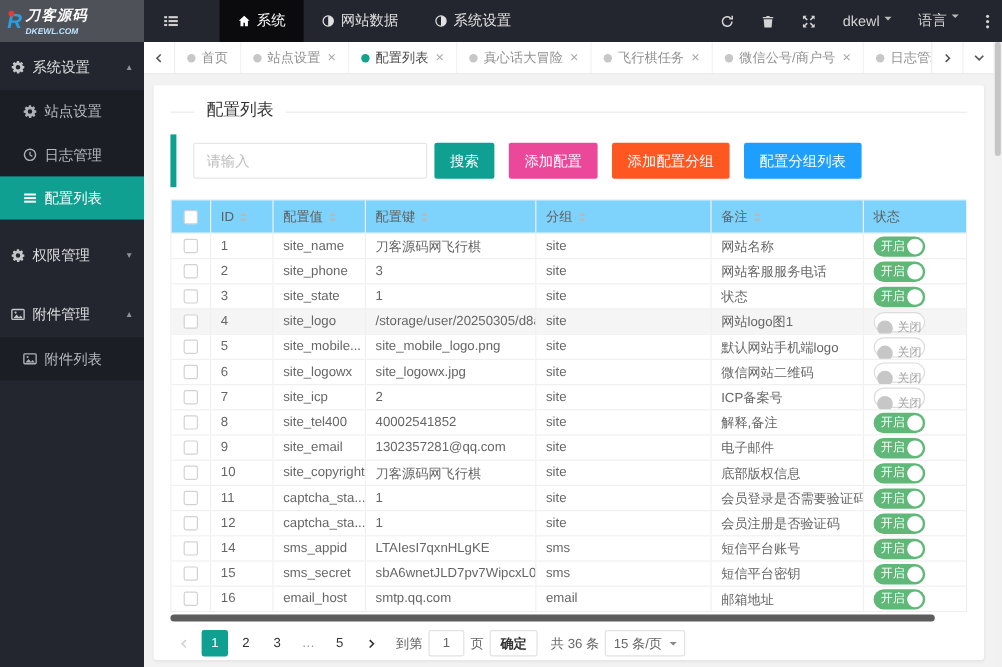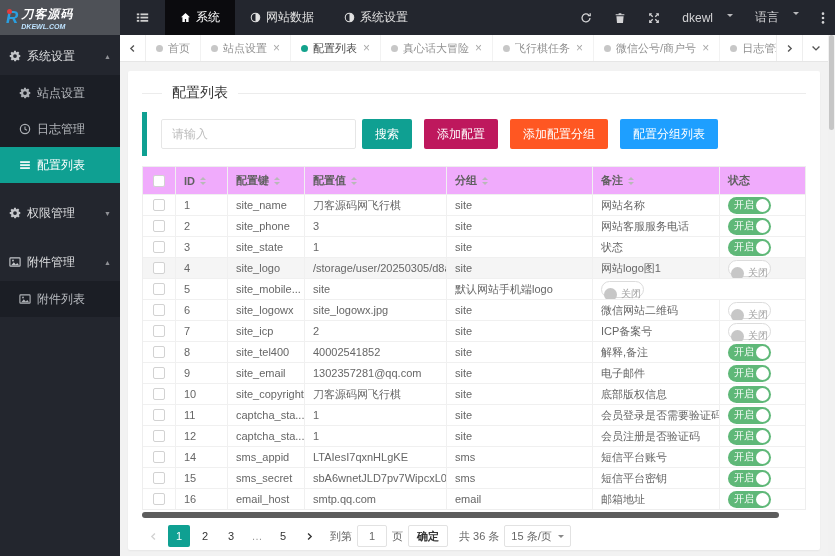--- a/index.html
+++ b/index.html
@@ -7,26 +7,26 @@
   svg { display:block; }
 
   
   .topbar { position:absolute; left:0; top:0; width:835px; height:35px; background:#23262e; display:flex; align-items:stretch; z-index:30; }
   .logo { width:120px; background:#4e5157; display:flex; align-items:center; padding:0 6px; cursor:pointer; }
   .logo-mark { font-size:17px; font-weight:bold; font-style:italic; color:#2a9fe0; margin-right:3px; position:relative; }
   .logo-mark i { position:absolute; left:1px; top:1px; width:5px; height:5px; background:#e23b3b; border-radius:50%; font-style:normal; }
   .logo-text { line-height:1; }
   .logo-title { color:#fff; font-weight:bold; font-size:12px; letter-spacing:1px; font-style:italic; }
   .logo-sub { color:#bfe3ff; font-size:7px; font-weight:bold; margin-top:2px; font-style:italic; }
-  .topmenu { display:flex; align-items:stretch; margin-left:0; }
+  .topmenu { display:flex; align-items:stretch; margin-left:18px; }
   .topmenu-item { display:flex; align-items:center; gap:5px; padding:0 15px; color:#e2e2e2; font-size:12px; cursor:pointer; }
   .topmenu-item.active { background:#0b0b0e; color:#fff; }
   .menu-toggle { display:flex; align-items:center; padding:0 16px; color:#d0d0d0; cursor:pointer; }
   .topright { margin-left:auto; display:flex; align-items:center; gap:22px; padding-right:10px; color:#d4d4d6; font-size:12px; }
-  .topright .tr-item { display:flex; align-items:flex-start; gap:14px; cursor:pointer; }
+  .topright .tr-item { display:flex; align-items:flex-start; gap:4px; cursor:pointer; }
   .dd-caret { width:0; height:0; border:3.5px solid transparent; border-top-color:#b9b9bc; margin-top:3px; }
 
   
   .sidebar { position:absolute; left:0; top:35px; width:120px; height:521px; background:#23262e; z-index:20; }
   .side-parent { height:38px; display:flex; align-items:center; padding:0 9px; color:#dedfe1; font-size:12px; cursor:pointer; margin-top:2px; }
   .side-parent .s-icon { margin-right:6px; color:#c4c6ca; }
   .side-arrow { margin-left:auto; font-size:7px; color:#8f9196; }
   .side-children { background:#1b1e25; }
   .side-child { height:36px; display:flex; align-items:center; padding:0 8px 0 19px; color:#b6b9be; font-size:12px; cursor:pointer; }
   .side-child .s-icon { margin-right:6px; color:#aeb1b6; }
@@ -56,21 +56,21 @@
   .search-row { position:relative; margin-top:9px; padding:7px 0 7px 14px; border-left:5px solid #0fa092; display:flex; align-items:center; }
   .search-input { width:195px; height:30px; border:1px solid #e6e6e6; border-radius:2px; padding:0 10px; font-size:12px; color:#666; outline:none; font-family:inherit; }
   .search-input::placeholder { color:#bdbdbd; }
   .btn { height:30px; border:none; border-radius:2px; color:#fff; font-size:12px; padding:0 13px; cursor:pointer; font-family:inherit; }
   .btn + .btn { margin-left:12px; }
   .btn.first { margin-left:6px; }
 
   
   .tablewrap { margin-top:10px; border:1px solid #eee; }
   .trow { display:grid; grid-template-columns:33px 52px 77px 142px 146px 127px 1fr; align-items:stretch; }
-  .trow.head { height:27px; background:#f0abfc;font-weight:bold; }
+  .trow.head { height:27px; background:#7dd3fc; }
   .trow.body { height:21px; border-top:1px solid #f0f0f0; background:#fff; }
   .trow.body.hl { background:#f5f5f5; }
   .tcell { display:flex; align-items:center; padding:0 8px; font-size:11px; color:#666; border-right:1px solid #f0f0f0; overflow:hidden; white-space:nowrap; }
   .tcell:last-child { border-right:none; }
   .tcell.center { justify-content:center; padding:0; }
   .trow.head .tcell { color:#5f5f5f; }
   .cb { width:12px; height:12px; border:1px solid #d2d2d2; border-radius:2px; background:#fff; cursor:pointer; }
   .sorts { display:inline-flex; flex-direction:column; margin-left:5px; }
   .sorts b { width:0; height:0; border:3px solid transparent; display:block; }
   .sorts b.up { border-bottom-color:#b8b8b8; margin-bottom:2px; }
@@ -330,49 +330,49 @@
     </div>
 </div>
 
 <div class="content">
   <div class="card">
     <div class="card-title-row">
       <span class="card-title">配置列表</span>
     </div>
     <div class="search-row">
       <input class="search-input" placeholder="请输入" style="">
-      <span id="toolbar-buttons"><button class="btn first" style="background: rgb(15, 160, 146);">搜索</button><button class="btn" style="background: #be185d;">添加配置</button><button class="btn" style="background: rgb(255, 87, 34);">添加配置分组</button><button class="btn" style="background: rgb(30, 159, 255);">配置分组列表</button></span>
+      <span id="toolbar-buttons"><button class="btn first" style="background: rgb(15, 160, 146);">搜索</button><button class="btn" style="background: #ec4899;">添加配置</button><button class="btn" style="background: rgb(255, 87, 34);">添加配置分组</button><button class="btn" style="background: rgb(30, 159, 255);">配置分组列表</button></span>
     </div>
     <div class="tablewrap" id="table">
         <div class="trow head">
           <div class="tcell center">
             <span class="cb"></span>
           </div>
           <div class="tcell">
             <span>ID</span>
             <span class="sorts">
               <b class="up"></b>
               <b class="dn"></b>
             </span>
           </div>
           <div class="tcell">
+            <span>配置值</span>
+            <span class="sorts">
+              <b class="up"></b>
+              <b class="dn"></b>
+            </span>
+          </div>
+          <div class="tcell">
             <span>配置键</span>
             <span class="sorts">
               <b class="up"></b>
               <b class="dn"></b>
             </span>
           </div>
           <div class="tcell">
-            <span>配置值</span>
-            <span class="sorts">
-              <b class="up"></b>
-              <b class="dn"></b>
-            </span>
-          </div>
-          <div class="tcell">
             <span>分组</span>
             <span class="sorts">
               <b class="up"></b>
               <b class="dn"></b>
             </span>
           </div>
           <div class="tcell">
             <span>备注</span>
             <span class="sorts">
               <b class="up"></b>
@@ -446,20 +446,21 @@
               <span class="sw-label">关闭</span>
             </span>
           </div>
         </div>
         <div class="trow body">
           <div class="tcell center">
             <span class="cb"></span>
           </div>
           <div class="tcell">5</div>
           <div class="tcell">site_mobile...</div>
+          <div class="tcell">site_mobile_logo.png</div>
           <div class="tcell">site</div>
           <div class="tcell">默认网站手机端logo</div>
           <div class="tcell">
             <span class="switch off">
               <span class="knob"></span>
               <span class="sw-label">关闭</span>
             </span>
           </div>
         </div>
         <div class="trow body">

